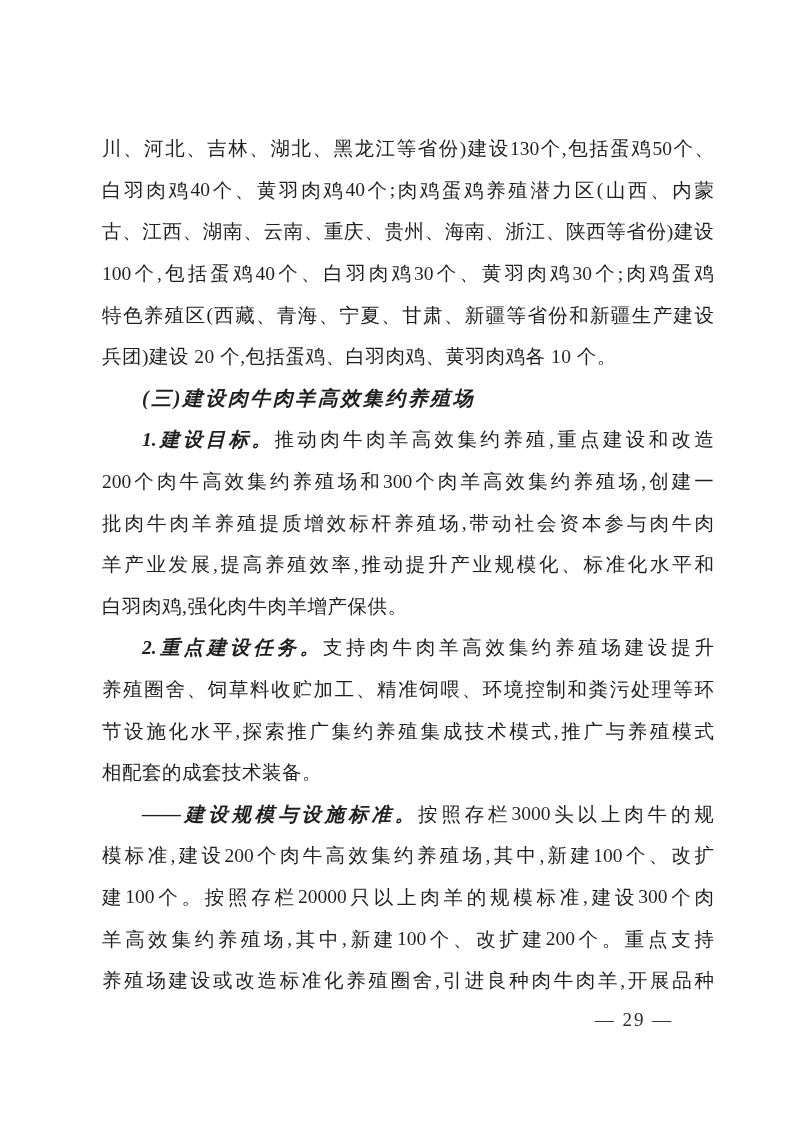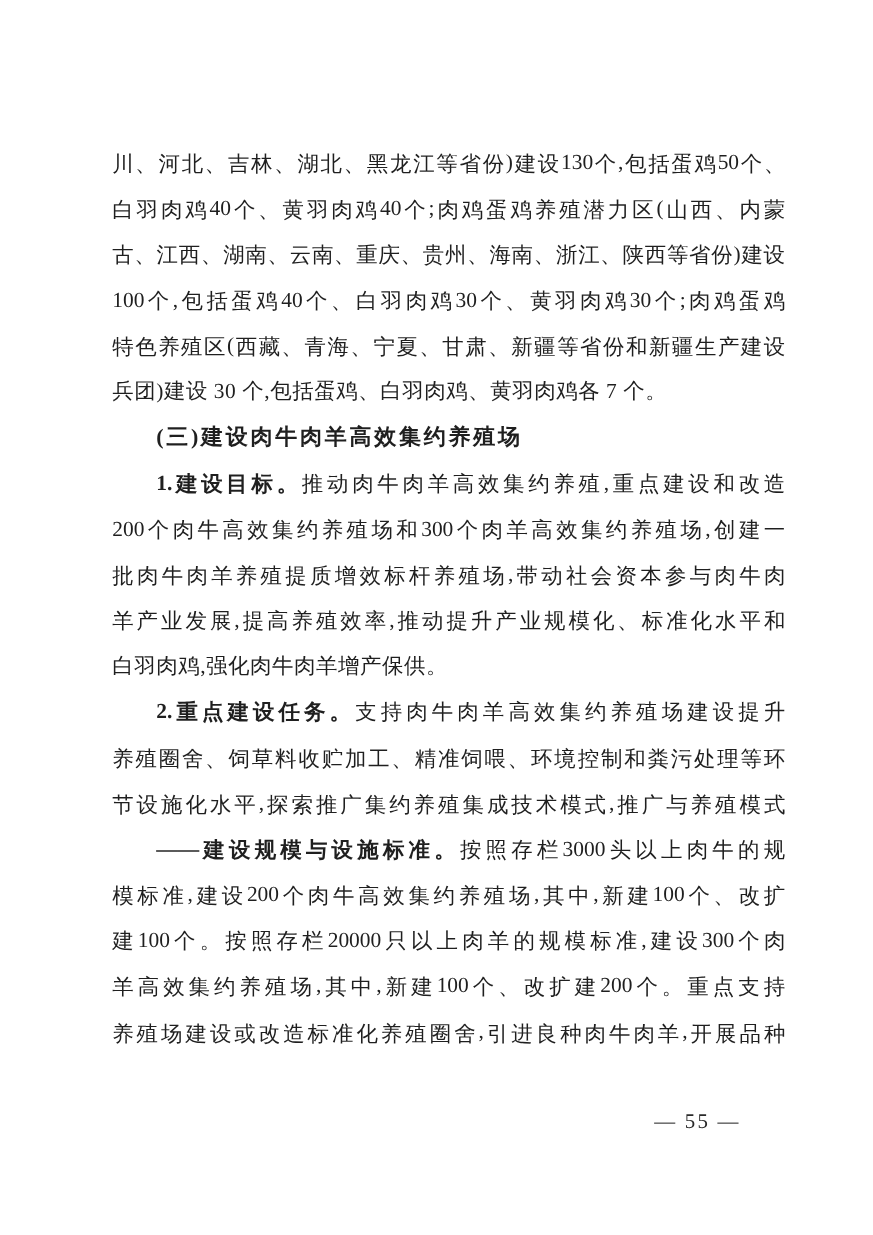--- a/index.html
+++ b/index.html
@@ -28,21 +28,21 @@
     align-items: center;
     white-space: pre;
   }
   .line.noflex {
     display: block;
     line-height: 41.6px;
     letter-spacing: 0.5px;
     white-space: pre;
   }
   .line.indent { padding-left: 40px; }
-  .line .b { font-weight: bold; }
+  .line .b { font-weight: bold; font-style: italic; }
   .line.heading {
     letter-spacing: 2.5px;
     font-size: 20px;
     font-weight: bold;
   }
   .pagenum {
     position: absolute;
     left: 586px; top: 1008px;
     width: 96px;
     text-align: center;
@@ -55,30 +55,31 @@
 </head>
 <body>
 
 <div class="page">
   <div class="doc">
       <div class="line"><span>川</span><span>、</span><span>河</span><span>北</span><span>、</span><span>吉</span><span>林</span><span>、</span><span>湖</span><span>北</span><span>、</span><span>黑</span><span>龙</span><span>江</span><span>等</span><span>省</span><span>份</span><span>)</span><span>建</span><span>设</span><span>130</span><span>个</span><span>,</span><span>包</span><span>括</span><span>蛋</span><span>鸡</span><span>50</span><span>个</span><span>、</span></div>
       <div class="line"><span>白</span><span>羽</span><span>肉</span><span>鸡</span><span>40</span><span>个</span><span>、</span><span>黄</span><span>羽</span><span>肉</span><span>鸡</span><span>40</span><span>个</span><span>;</span><span>肉</span><span>鸡</span><span>蛋</span><span>鸡</span><span>养</span><span>殖</span><span>潜</span><span>力</span><span>区</span><span>(</span><span>山</span><span>西</span><span>、</span><span>内</span><span>蒙</span></div>
       <div class="line"><span>古</span><span>、</span><span>江</span><span>西</span><span>、</span><span>湖</span><span>南</span><span>、</span><span>云</span><span>南</span><span>、</span><span>重</span><span>庆</span><span>、</span><span>贵</span><span>州</span><span>、</span><span>海</span><span>南</span><span>、</span><span>浙</span><span>江</span><span>、</span><span>陕</span><span>西</span><span>等</span><span>省</span><span>份</span><span>)</span><span>建</span><span>设</span></div>
       <div class="line"><span>100</span><span>个</span><span>,</span><span>包</span><span>括</span><span>蛋</span><span>鸡</span><span>40</span><span>个</span><span>、</span><span>白</span><span>羽</span><span>肉</span><span>鸡</span><span>30</span><span>个</span><span>、</span><span>黄</span><span>羽</span><span>肉</span><span>鸡</span><span>30</span><span>个</span><span>;</span><span>肉</span><span>鸡</span><span>蛋</span><span>鸡</span></div>
       <div class="line"><span>特</span><span>色</span><span>养</span><span>殖</span><span>区</span><span>(</span><span>西</span><span>藏</span><span>、</span><span>青</span><span>海</span><span>、</span><span>宁</span><span>夏</span><span>、</span><span>甘</span><span>肃</span><span>、</span><span>新</span><span>疆</span><span>等</span><span>省</span><span>份</span><span>和</span><span>新</span><span>疆</span><span>生</span><span>产</span><span>建</span><span>设</span></div>
-      <div class="line noflex"><span>兵团)建设 30 个,包括蛋鸡、白羽肉鸡、黄羽肉鸡各 7 个。</span></div>
+      <div class="line noflex"><span>兵团)建设 20 个,包括蛋鸡、白羽肉鸡、黄羽肉鸡各 10 个。</span></div>
       <div class="line noflex indent heading"><span class="b">(三)建设肉牛肉羊高效集约养殖场</span></div>
       <div class="line indent"><span class="b">1.</span><span class="b">建</span><span class="b">设</span><span class="b">目</span><span class="b">标</span><span class="b">。</span><span>推</span><span>动</span><span>肉</span><span>牛</span><span>肉</span><span>羊</span><span>高</span><span>效</span><span>集</span><span>约</span><span>养</span><span>殖</span><span>,</span><span>重</span><span>点</span><span>建</span><span>设</span><span>和</span><span>改</span><span>造</span></div>
       <div class="line"><span>200</span><span>个</span><span>肉</span><span>牛</span><span>高</span><span>效</span><span>集</span><span>约</span><span>养</span><span>殖</span><span>场</span><span>和</span><span>300</span><span>个</span><span>肉</span><span>羊</span><span>高</span><span>效</span><span>集</span><span>约</span><span>养</span><span>殖</span><span>场</span><span>,</span><span>创</span><span>建</span><span>一</span></div>
       <div class="line"><span>批</span><span>肉</span><span>牛</span><span>肉</span><span>羊</span><span>养</span><span>殖</span><span>提</span><span>质</span><span>增</span><span>效</span><span>标</span><span>杆</span><span>养</span><span>殖</span><span>场</span><span>,</span><span>带</span><span>动</span><span>社</span><span>会</span><span>资</span><span>本</span><span>参</span><span>与</span><span>肉</span><span>牛</span><span>肉</span></div>
       <div class="line"><span>羊</span><span>产</span><span>业</span><span>发</span><span>展</span><span>,</span><span>提</span><span>高</span><span>养</span><span>殖</span><span>效</span><span>率</span><span>,</span><span>推</span><span>动</span><span>提</span><span>升</span><span>产</span><span>业</span><span>规</span><span>模</span><span>化</span><span>、</span><span>标</span><span>准</span><span>化</span><span>水</span><span>平</span><span>和</span></div>
       <div class="line noflex"><span>白羽肉鸡,强化肉牛肉羊增产保供。</span></div>
       <div class="line indent"><span class="b">2.</span><span class="b">重</span><span class="b">点</span><span class="b">建</span><span class="b">设</span><span class="b">任</span><span class="b">务</span><span class="b">。</span><span>支</span><span>持</span><span>肉</span><span>牛</span><span>肉</span><span>羊</span><span>高</span><span>效</span><span>集</span><span>约</span><span>养</span><span>殖</span><span>场</span><span>建</span><span>设</span><span>提</span><span>升</span></div>
       <div class="line"><span>养</span><span>殖</span><span>圈</span><span>舍</span><span>、</span><span>饲</span><span>草</span><span>料</span><span>收</span><span>贮</span><span>加</span><span>工</span><span>、</span><span>精</span><span>准</span><span>饲</span><span>喂</span><span>、</span><span>环</span><span>境</span><span>控</span><span>制</span><span>和</span><span>粪</span><span>污</span><span>处</span><span>理</span><span>等</span><span>环</span></div>
       <div class="line"><span>节</span><span>设</span><span>施</span><span>化</span><span>水</span><span>平</span><span>,</span><span>探</span><span>索</span><span>推</span><span>广</span><span>集</span><span>约</span><span>养</span><span>殖</span><span>集</span><span>成</span><span>技</span><span>术</span><span>模</span><span>式</span><span>,</span><span>推</span><span>广</span><span>与</span><span>养</span><span>殖</span><span>模</span><span>式</span></div>
+      <div class="line noflex"><span>相配套的成套技术装备。</span></div>
       <div class="line indent"><span class="b">——</span><span class="b">建</span><span class="b">设</span><span class="b">规</span><span class="b">模</span><span class="b">与</span><span class="b">设</span><span class="b">施</span><span class="b">标</span><span class="b">准</span><span class="b">。</span><span>按</span><span>照</span><span>存</span><span>栏</span><span>3000</span><span>头</span><span>以</span><span>上</span><span>肉</span><span>牛</span><span>的</span><span>规</span></div>
       <div class="line"><span>模</span><span>标</span><span>准</span><span>,</span><span>建</span><span>设</span><span>200</span><span>个</span><span>肉</span><span>牛</span><span>高</span><span>效</span><span>集</span><span>约</span><span>养</span><span>殖</span><span>场</span><span>,</span><span>其</span><span>中</span><span>,</span><span>新</span><span>建</span><span>100</span><span>个</span><span>、</span><span>改</span><span>扩</span></div>
       <div class="line"><span>建</span><span>100</span><span>个</span><span>。</span><span>按</span><span>照</span><span>存</span><span>栏</span><span>20000</span><span>只</span><span>以</span><span>上</span><span>肉</span><span>羊</span><span>的</span><span>规</span><span>模</span><span>标</span><span>准</span><span>,</span><span>建</span><span>设</span><span>300</span><span>个</span><span>肉</span></div>
       <div class="line"><span>羊</span><span>高</span><span>效</span><span>集</span><span>约</span><span>养</span><span>殖</span><span>场</span><span>,</span><span>其</span><span>中</span><span>,</span><span>新</span><span>建</span><span>100</span><span>个</span><span>、</span><span>改</span><span>扩</span><span>建</span><span>200</span><span>个</span><span>。</span><span>重</span><span>点</span><span>支</span><span>持</span></div>
       <div class="line"><span>养</span><span>殖</span><span>场</span><span>建</span><span>设</span><span>或</span><span>改</span><span>造</span><span>标</span><span>准</span><span>化</span><span>养</span><span>殖</span><span>圈</span><span>舍</span><span>,</span><span>引</span><span>进</span><span>良</span><span>种</span><span>肉</span><span>牛</span><span>肉</span><span>羊</span><span>,</span><span>开</span><span>展</span><span>品</span><span>种</span></div>
     </div>
-  <div class="pagenum">— 55 —</div>
+  <div class="pagenum">— 29 —</div>
 </div>
 
 </body></html>

